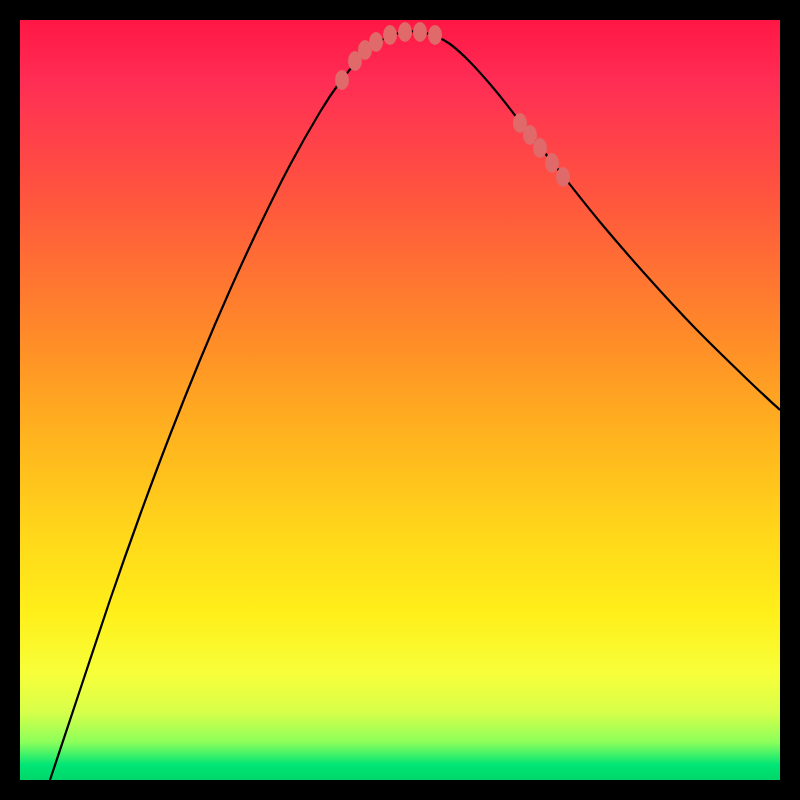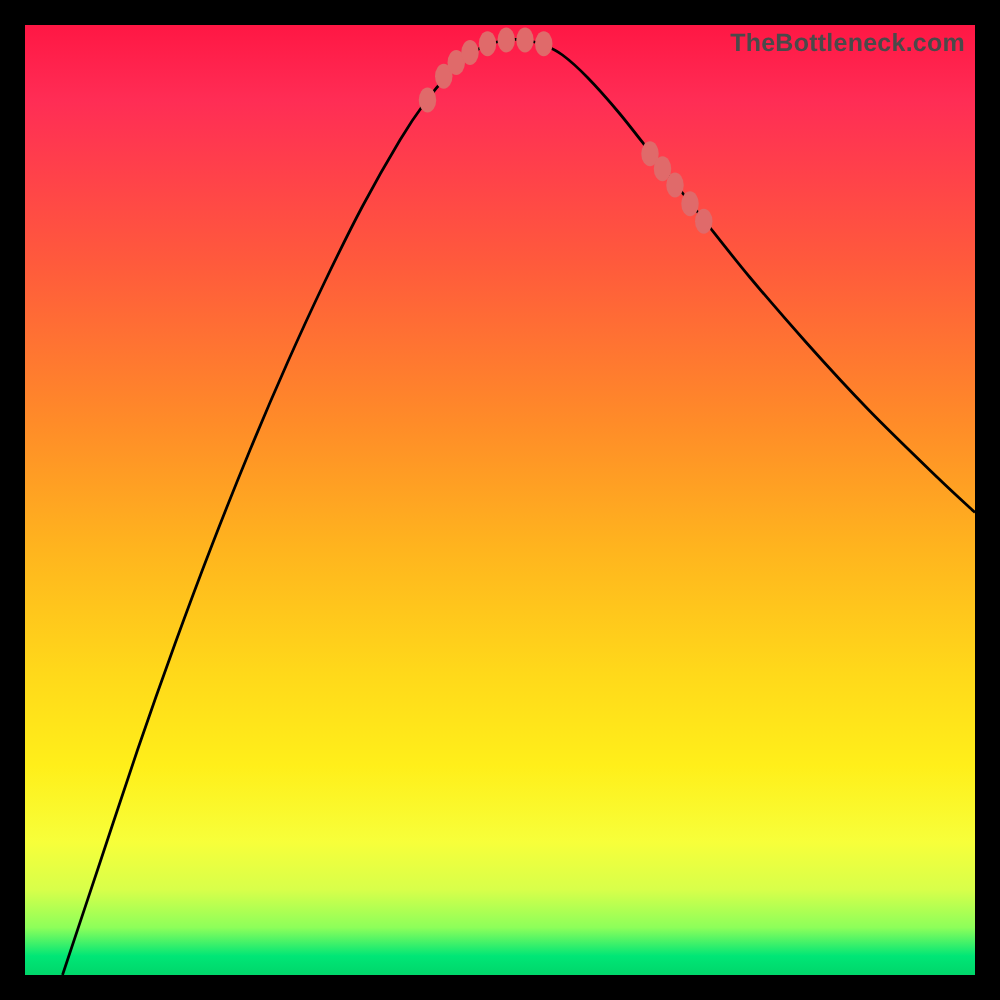--- a/index.html
+++ b/index.html
@@ -89,14 +89,13 @@
         <ellipse cx="400" cy="12" rx="7" ry="10" class="marker"></ellipse>
         <ellipse cx="415" cy="15" rx="7" ry="10" class="marker"></ellipse>
         <ellipse cx="500" cy="103" rx="7" ry="10" class="marker"></ellipse>
         <ellipse cx="510" cy="115" rx="7" ry="10" class="marker"></ellipse>
         <ellipse cx="520" cy="128" rx="7" ry="10" class="marker"></ellipse>
         <ellipse cx="532" cy="143" rx="7" ry="10" class="marker"></ellipse>
         <ellipse cx="543" cy="157" rx="7" ry="10" class="marker"></ellipse>
       </g>
   </svg>
 
-  <div class="watermark">TheBottleneck.com</div>
 </div>
 
 </body></html>

